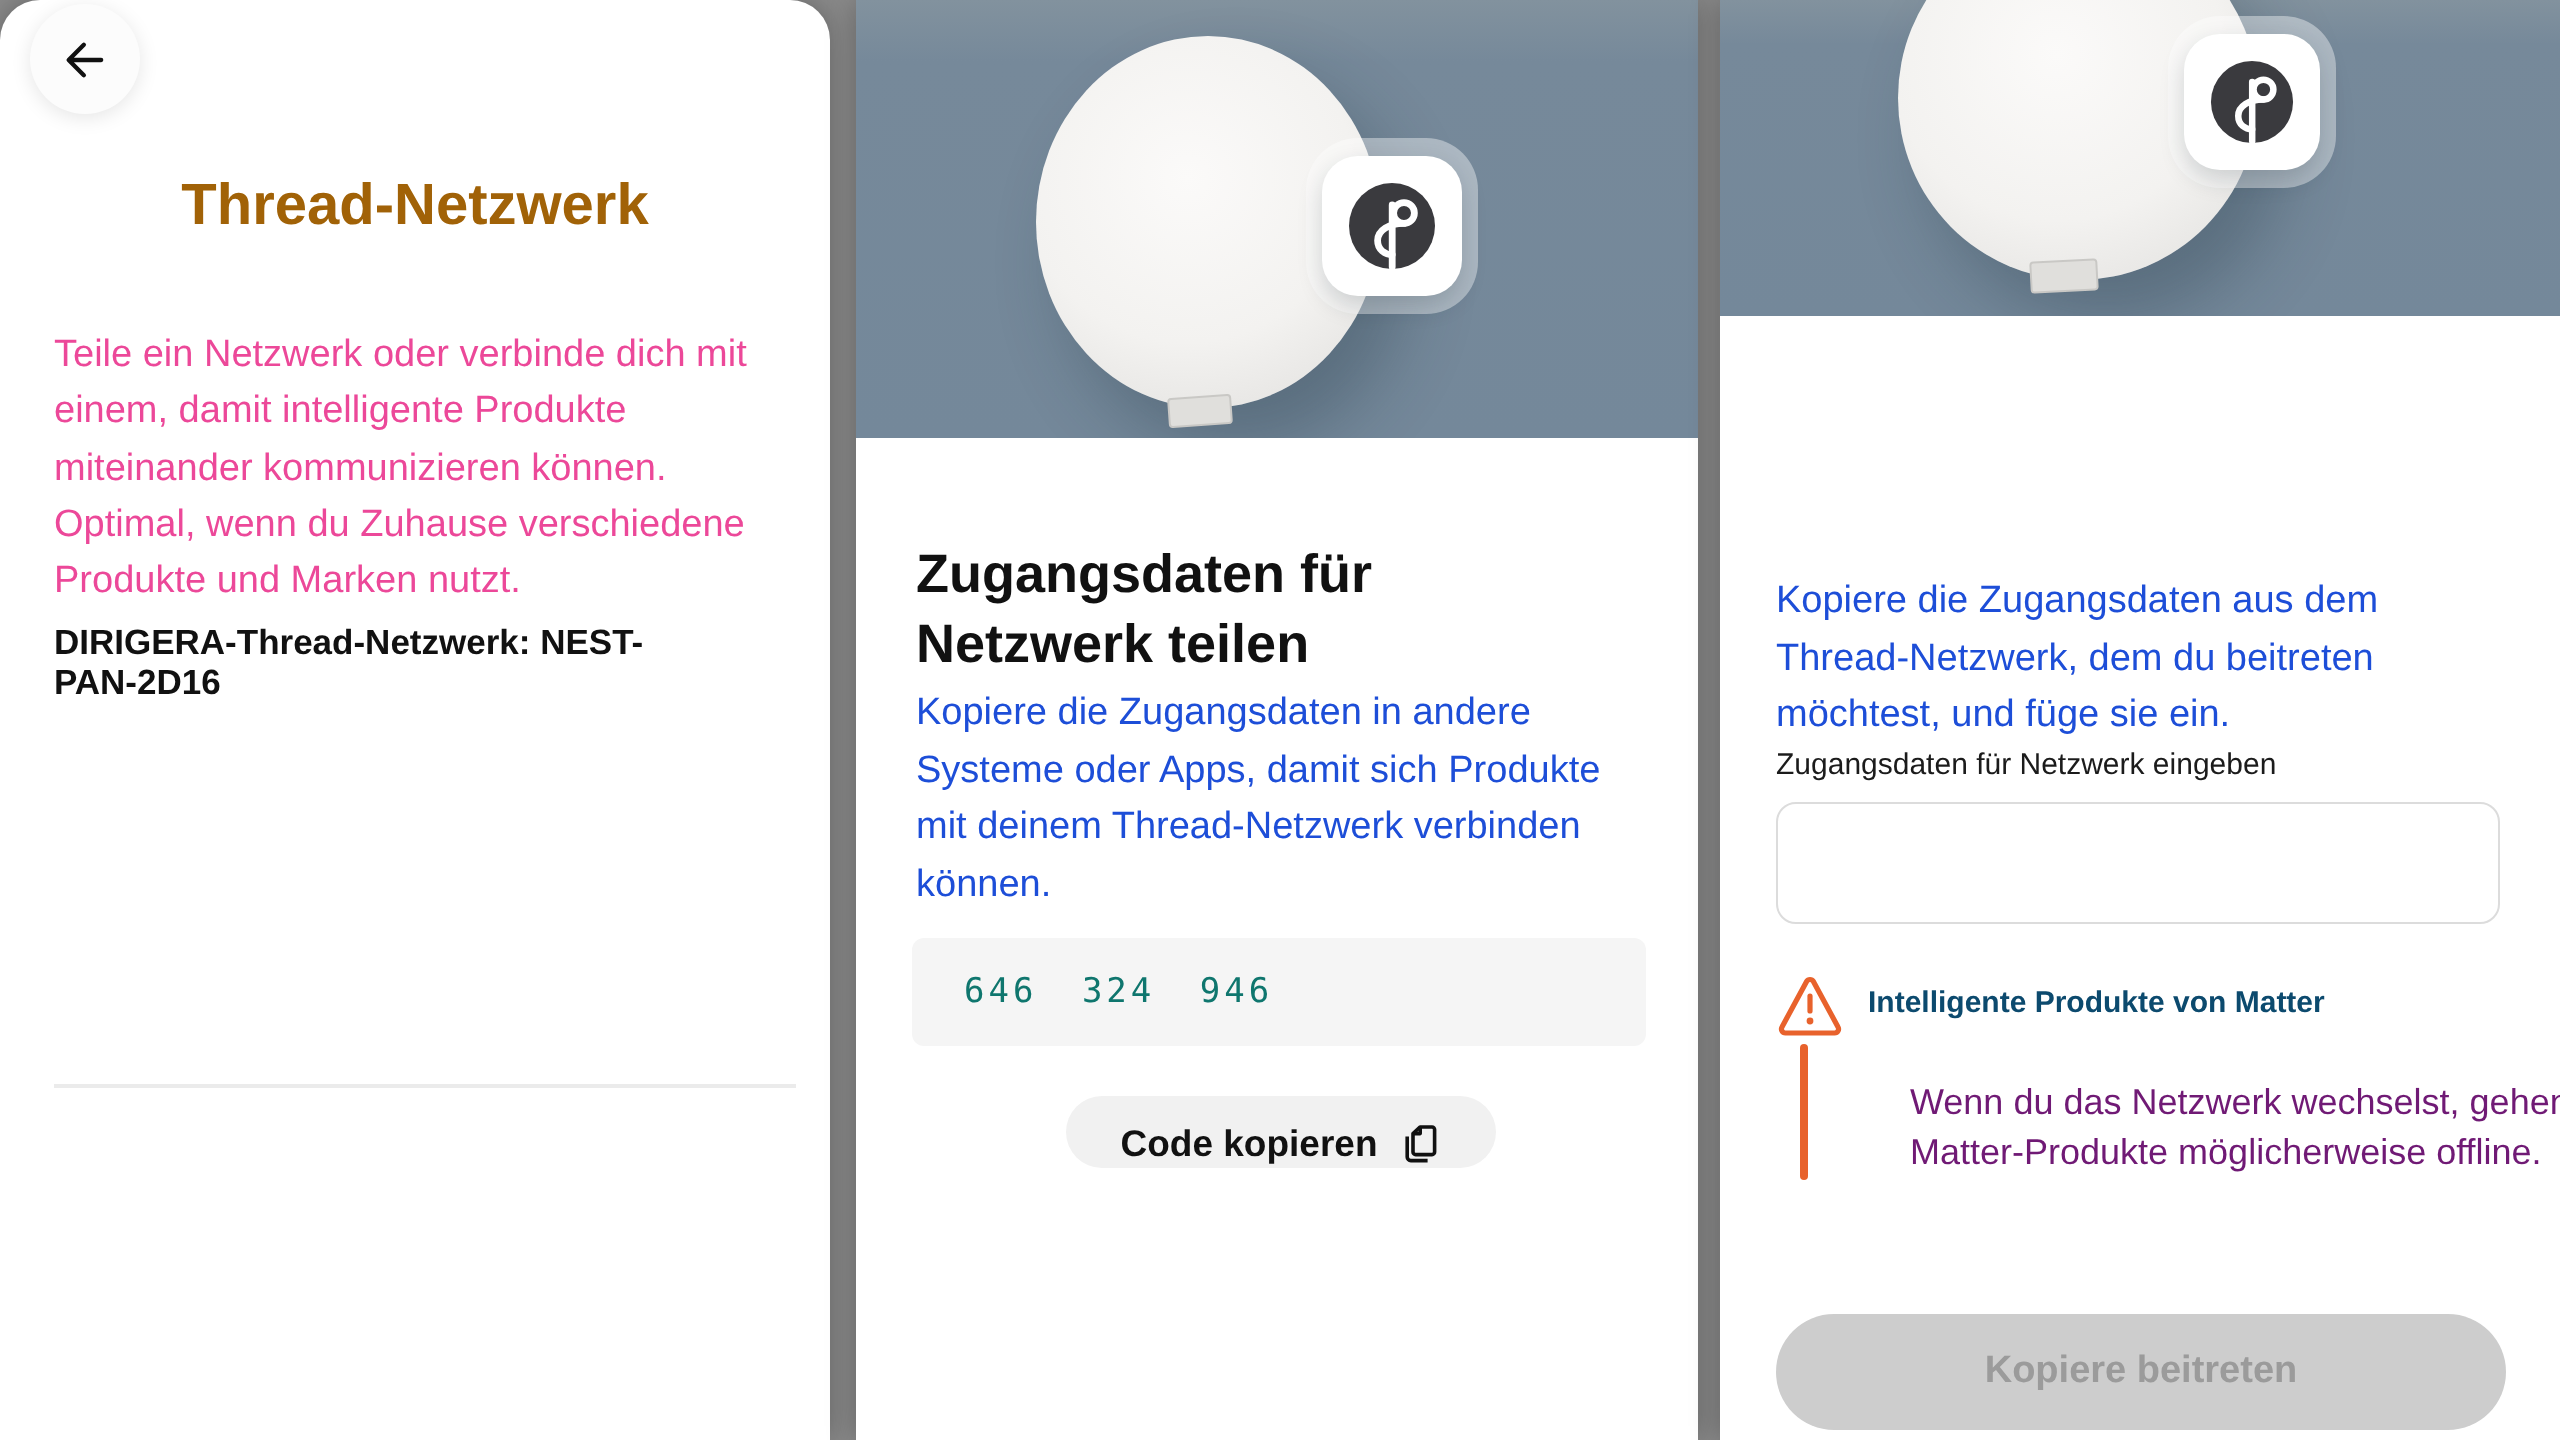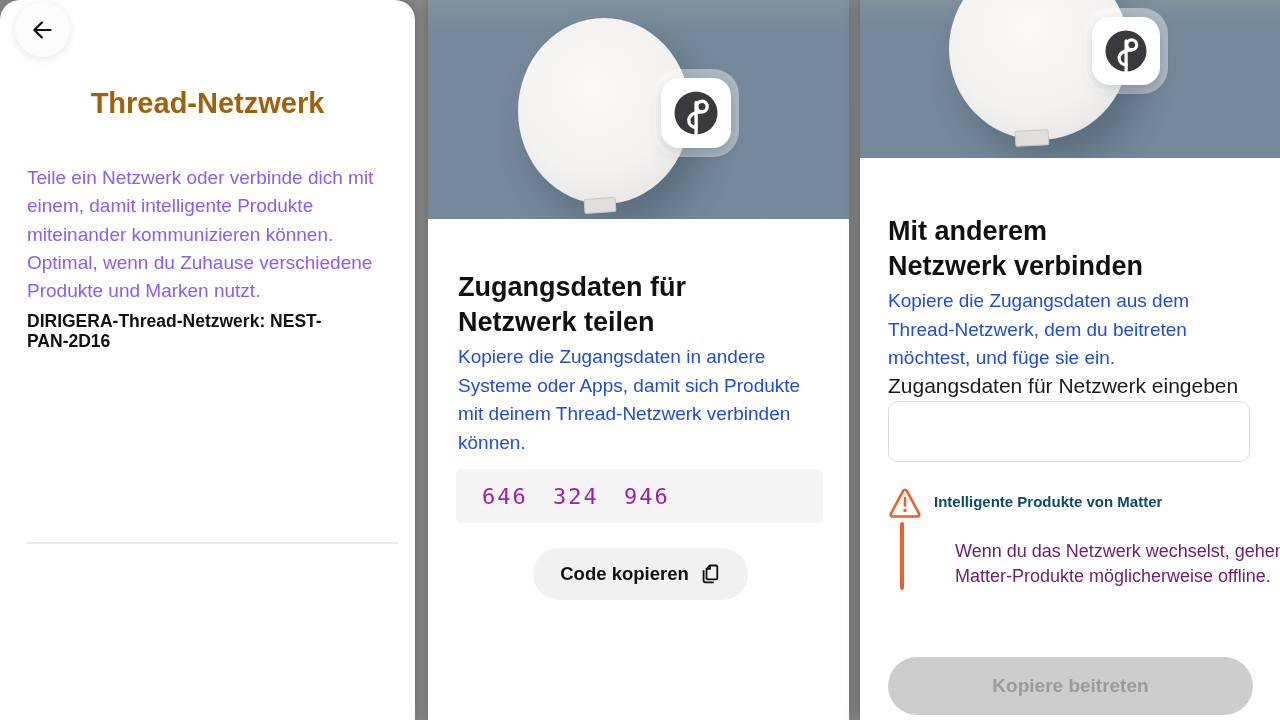--- a/index.html
+++ b/index.html
@@ -13,21 +13,21 @@
   .panel{position:absolute;top:0;height:720px;background:#ffffff;box-shadow:0 0 14px rgba(0,0,0,.28);}
   .panel-left{left:0;width:415px;border-radius:20px 20px 0 0;}
   .panel-mid{left:428px;width:421px;}
   .panel-right{left:860px;width:420px;}
 
   
   .back-btn{position:absolute;left:15px;top:2px;width:55px;height:55px;border-radius:50%;
     background:#fcfcfc;box-shadow:0 2px 10px rgba(0,0,0,.10);display:flex;align-items:center;justify-content:center;cursor:pointer;border:none;}
   .page-title{position:absolute;left:0;top:64px;width:100%;text-align:center;
     font-size:29px;line-height:40px;font-weight:700;color:#a16207;}
-  .intro{position:absolute;left:27px;top:145px;width:372px;font-size:19px;line-height:28.3px;color:#8b5cf6;}
+  .intro{position:absolute;left:27px;top:145px;width:372px;font-size:19px;line-height:28.3px;color:#ec4899;}
   .net-id{position:absolute;left:27px;top:293px;width:312px;font-size:17.5px;line-height:20.5px;font-weight:700;color:#111;}
 
   .menu-item{position:absolute;left:0;width:415px;cursor:pointer;}
   .divider{position:absolute;left:27px;top:542px;width:371px;height:1.5px;background:#ebebeb;}
 
   
   .hero{position:absolute;left:0;top:0;width:100%;overflow:hidden;
     background:linear-gradient(180deg,#82929e 0%,#76899a 14%,#74889a 100%);}
   .hub{position:absolute;border-radius:50%;
     background:radial-gradient(circle at 44% 38%, #fbfaf9 0%, #f3f2f0 55%, #e2e1df 92%, #d8d7d5 100%);
@@ -37,27 +37,27 @@
     display:flex;align-items:center;justify-content:center;}
   .badge-inner{background:#ffffff;border-radius:18px;box-shadow:0 5px 12px rgba(20,40,50,.18);
     display:flex;align-items:center;justify-content:center;}
 
   
   .h2{position:absolute;font-size:27px;line-height:35px;font-weight:700;color:#111;}
   .body-text{position:absolute;font-size:19px;line-height:28.5px;color:#1d4ed8;}
   .code-box{position:absolute;left:28px;top:469px;width:367px;height:54px;background:#f5f5f5;border-radius:6px;
     display:flex;align-items:center;}
   .code-text{padding-left:26px;font-family:"DejaVu Sans Mono","Liberation Mono",monospace;
-    font-size:22px;letter-spacing:2px;word-spacing:10px;color:#a21caf;}
-  .copy-btn{position:absolute;left:105px;top:548px;width:215px;height:52px;border-radius:26px;border:none;
-    background:#f1f1f1;display:flex;align-items:center;justify-content:center;gap:10px;cursor:pointer;}
+    font-size:17px;letter-spacing:2px;word-spacing:10px;color:#0f766e;}
+  .copy-btn{position:absolute;left:105px;top:548px;width:215px;height:36px;border-radius:26px;border:none;
+    background:#f1f1f1;display:flex;align-items:flex-end;justify-content:center;gap:10px;cursor:pointer;}
   .copy-btn span{font-size:18.5px;font-weight:700;color:#111;font-family:inherit;}
 
   
-  .input-label{position:absolute;left:28px;top:374px;font-size:21px;color:#1b1b1b;}
+  .input-label{position:absolute;left:28px;top:374px;font-size:15px;color:#1b1b1b;}
   .cred-input{position:absolute;left:28px;top:401px;width:362px;height:61px;box-sizing:border-box;
     border:1.5px solid #dcdcdc;border-radius:10px;background:#fff;font-size:19px;padding:0 16px;
     font-family:inherit;color:#111;outline:none;}
   .warn-icon{position:absolute;left:28px;top:487px;}
   .warn-line{position:absolute;left:40px;top:522px;width:3.5px;height:68px;background:#e8622c;border-radius:2px;}
   .warn-title{position:absolute;left:74px;top:493px;font-size:15px;font-weight:700;color:#0c4a6e;text-align:center;}
   .warn-body{position:absolute;left:74px;top:521px;width:336px;font-size:18px;line-height:25px;color:#701a75;margin-left:21px;}
   .join-btn{position:absolute;left:28px;top:657px;width:365px;height:58px;border-radius:29px;border:none;
     background:#cdcdcd;color:#9b9b9b;font-size:19px;font-weight:700;font-family:inherit;cursor:default;}
 </style>
@@ -138,21 +138,20 @@
           <g fill="none" stroke="#fff" stroke-width="3.4" stroke-linecap="round">
             <circle cx="28" cy="15.5" r="5.2"></circle>
             <path d="M28 20.7C20.5 20.7 14.8 24.2 14.8 29.3C14.8 33.8 18.4 36.3 22.1 36.3"></path>
             <path d="M22.1 11.5L22.1 42.5"></path>
           </g>
         </svg>
       </div>
     </div>
   </div>
 
-  <h2 class="h2" style="left:28px;top:192px;width:266px;">Mit anderem Netzwerk verbinden</h2>
   <p class="body-text" style="left:28px;top:268px;width:365px;">Kopiere die Zugangsdaten aus dem Thread-Netzwerk, dem du beitreten möchtest, und füge sie ein.</p>
 
   <label class="input-label">Zugangsdaten für Netzwerk eingeben</label>
   <input class="cred-input" type="text" value="" style="">
 
   <svg class="warn-icon" width="34" height="32" viewBox="0 0 34 31">
     <path d="M15.3 3.2a2 2 0 0 1 3.4 0L31 26a2 2 0 0 1-1.7 3H4.7A2 2 0 0 1 3 26Z" fill="none" stroke="#e8622c" stroke-width="2.6" stroke-linejoin="round"></path>
     <path d="M17 10.5v7.5" stroke="#e8622c" stroke-width="2.6" stroke-linecap="round"></path>
     <circle cx="17" cy="23" r="1.7" fill="#e8622c"></circle>
   </svg>

